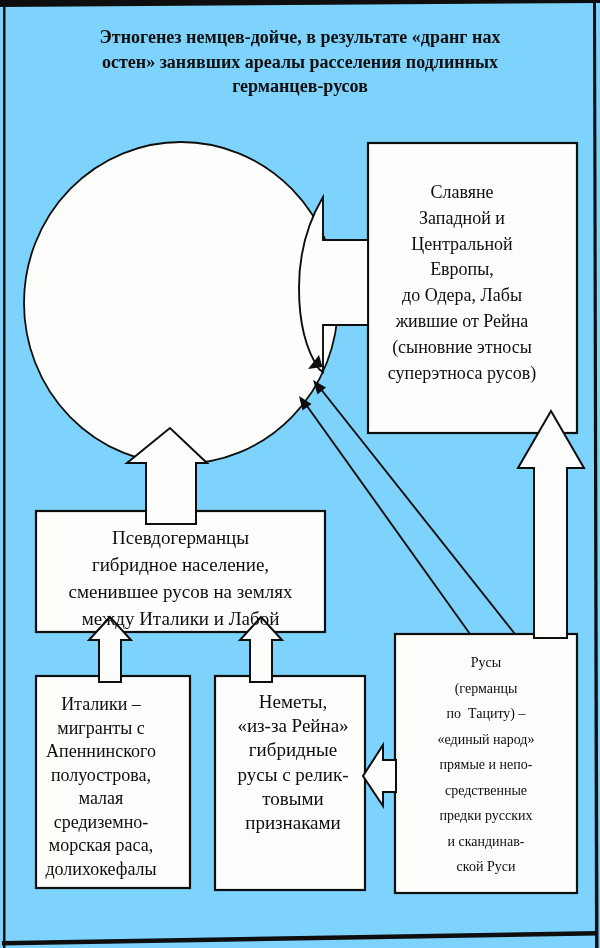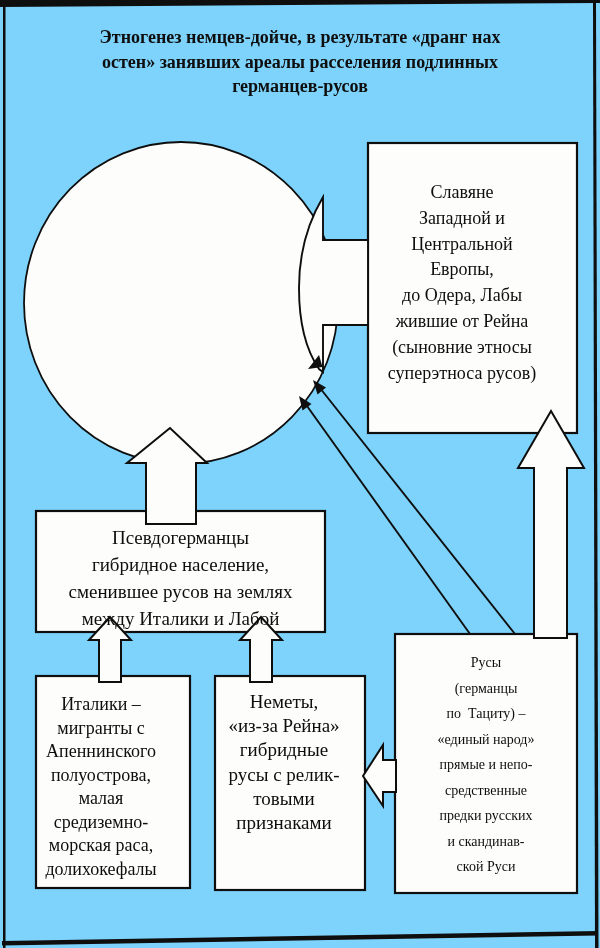--- a/index.html
+++ b/index.html
@@ -10,21 +10,21 @@
   }
   #shapes{position:absolute;left:0;top:0;z-index:1;}
   .txt{position:absolute;z-index:2;text-align:center;}
   .line{white-space:pre-wrap;}
   .title{left:30px;top:25px;width:540px;font-size:18px;line-height:24.5px;font-weight:bold;}
   .circle-text{left:43px;top:190px;width:280px;font-size:19px;line-height:27.6px;}
   .circle-text .heading{text-decoration:underline;}
   .slavyane-text{left:370px;top:180px;width:184px;font-size:18px;line-height:25.8px;}
   .psevdo-text{left:40px;top:524px;width:281px;font-size:19px;line-height:27px;}
   .italiki-text{left:38px;top:693px;width:126px;font-size:18px;line-height:23.5px;}
-  .nemety-text{left:217px;top:690px;width:134px;font-size:19px;line-height:24.2px;}
+  .nemety-text{left:217px;top:690px;width:134px;font-size:19px;line-height:24.2px;padding-left:9px;}
   .rusy-text{left:397px;top:650px;width:178px;font-size:14px;line-height:25.5px;}
 </style>
 </head>
 <body>
 
 <div id="page">
 
   <svg id="shapes" width="600" height="948" viewBox="0 0 600 948">
 
     <polygon points="0,0 600,0 600,3 0,7" fill="#0e0e0e"></polygon>

